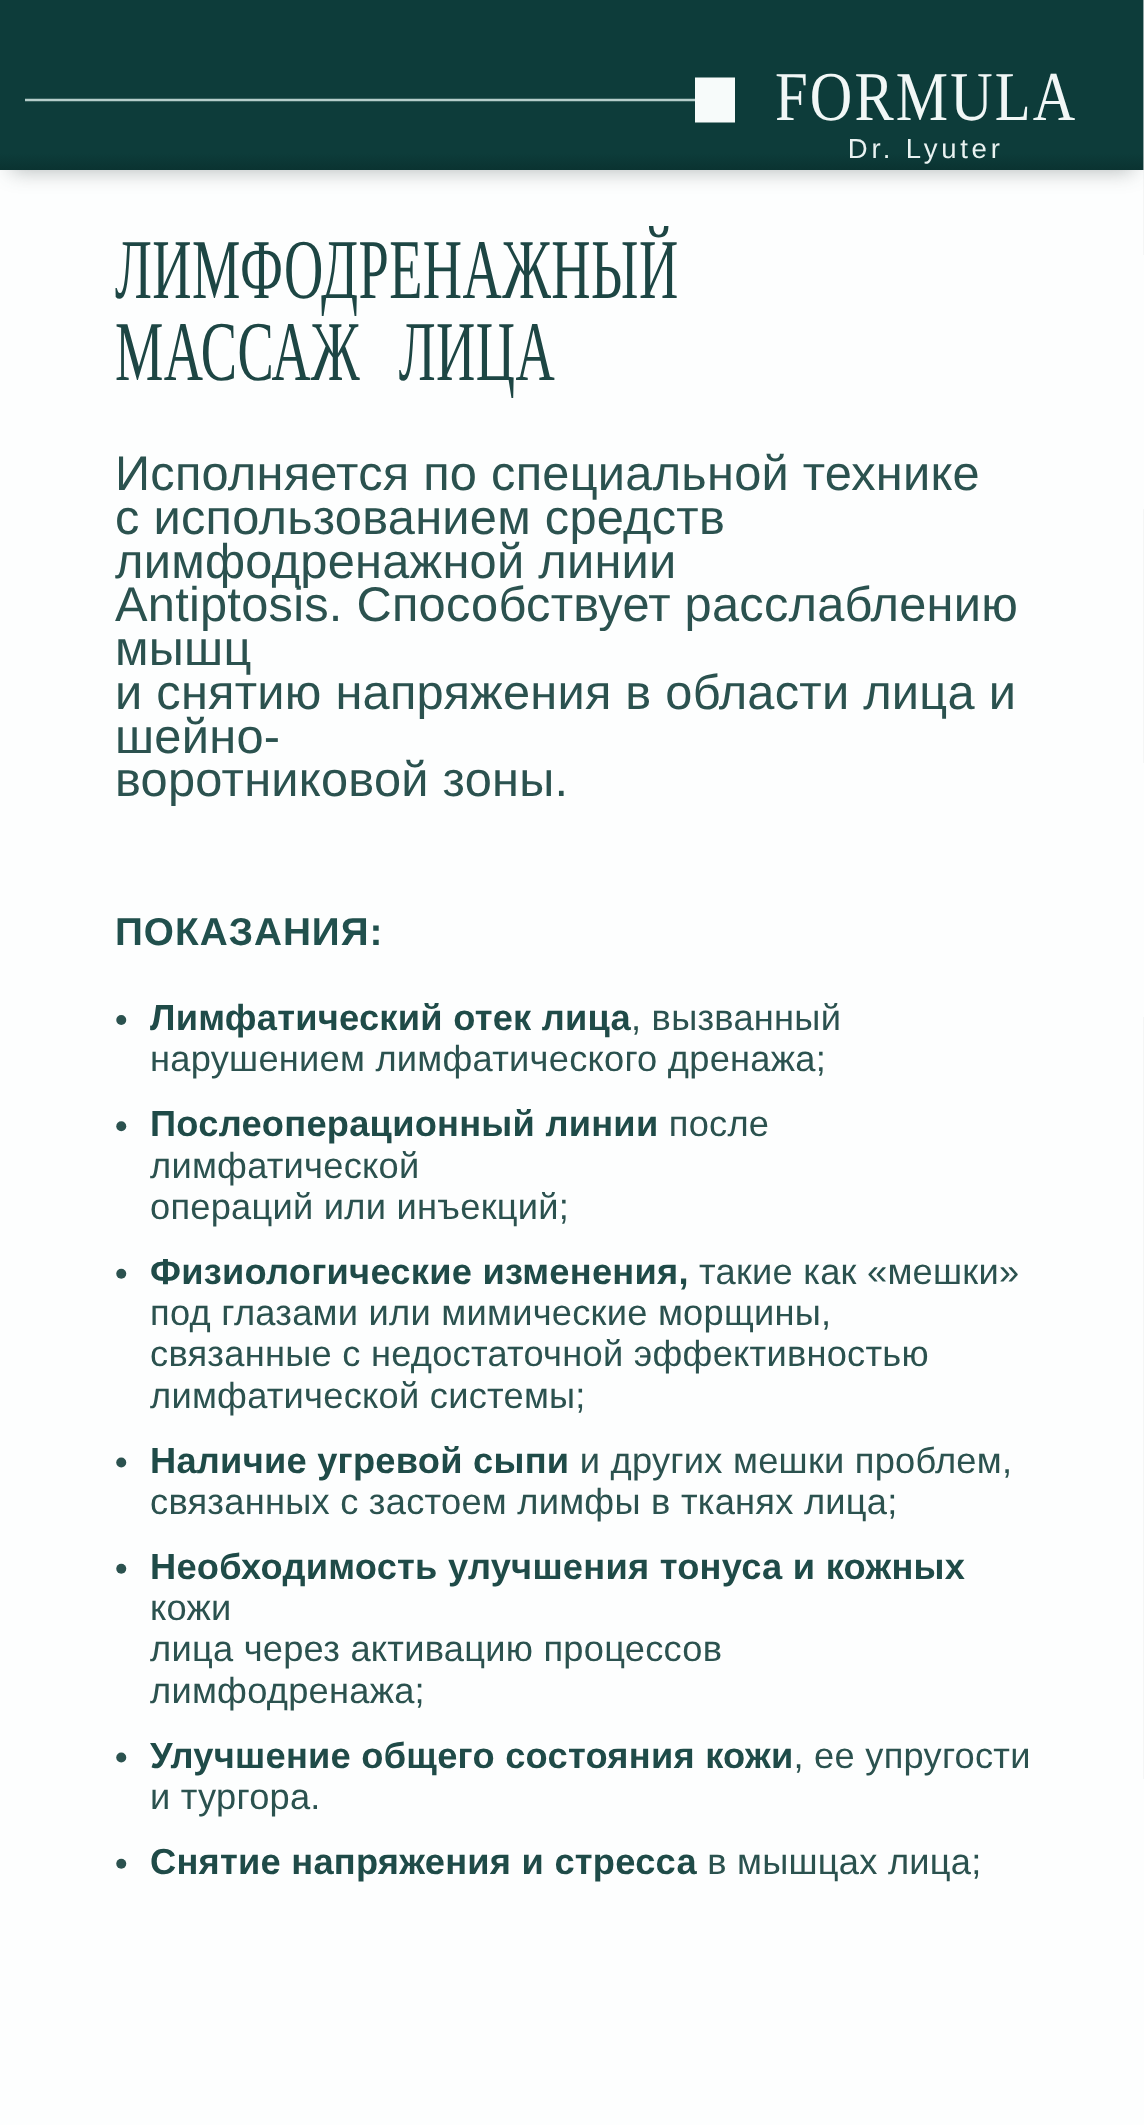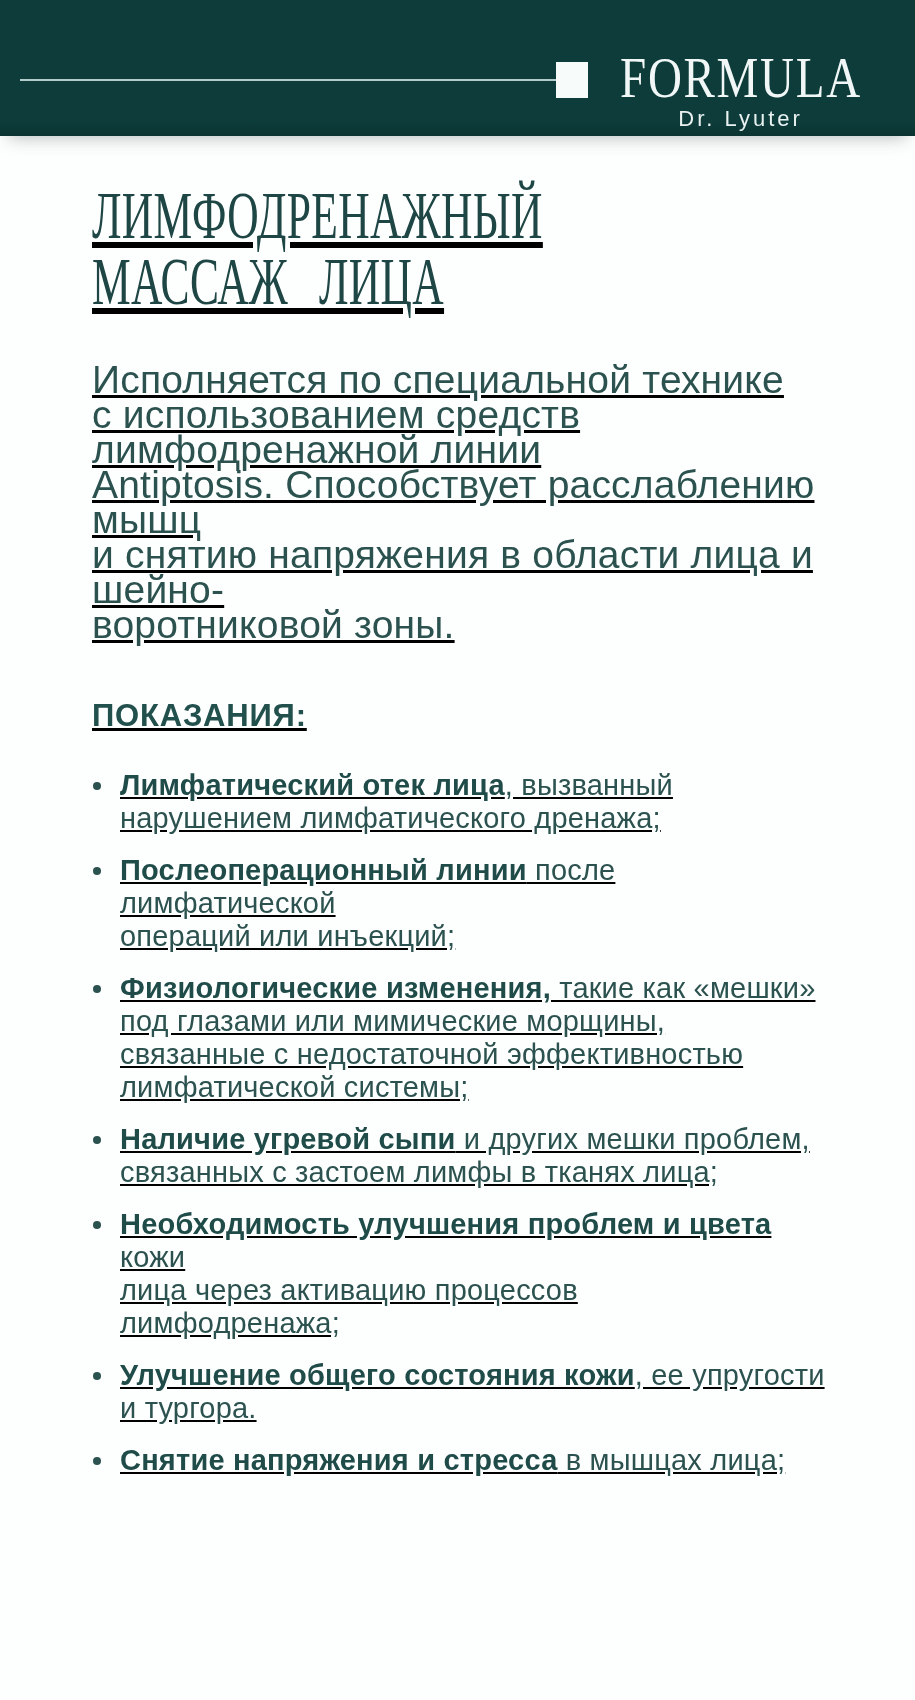--- a/index.html
+++ b/index.html
@@ -3,21 +3,20 @@
 <meta charset="utf-8">
 <style>
   html,body { margin:0; padding:0; background:#e9ecec; }
   .page {
     position:relative;
     width:915px; height:1700px;
     margin:0 auto;
     background:#fdfefe;
     overflow:hidden;
     font-family:"Liberation Sans", sans-serif;
-    text-decoration:underline;
   }
 
   
   .header {
     position:relative;
     height:136px;
     background:linear-gradient(to bottom, #0d3c3a 0%, #0d3c3a 90%, #0a3331 100%);
     box-shadow:0 10px 16px -9px rgba(70,82,82,.40);
   }
   .rule {
@@ -69,21 +68,21 @@
 
   .intro {
     margin:48px 0 0 0;
     font-size:39px; line-height:35px;
     letter-spacing:.2px;
     white-space:pre-line;
     color:#2b524f;
   }
 
   .section-heading {
-    margin:54px 0 0 0;
+    margin:84px 0 0 0;
     font-size:31px; line-height:40px;
     font-weight:bold;
     letter-spacing:.8px;
     color:#21504d;
   }
 
   .indications {
     list-style:none;
     margin:33px 0 0 0; padding:0;
   }
@@ -151,21 +150,21 @@
 связанные с недостаточной эффективностью
 лимфатической системы;</span></span>
       </li>
       <li>
         <span class="bullet"></span>
         <span class="li-text"><span class="lead">Наличие угревой сыпи</span><span> и других мешки проблем,
 связанных с застоем лимфы в тканях лица;</span></span>
       </li>
       <li>
         <span class="bullet"></span>
-        <span class="li-text"><span class="lead">Необходимость улучшения проблем и цвета</span><span> кожи
+        <span class="li-text"><span class="lead">Необходимость улучшения тонуса и кожных</span><span> кожи
 лица через активацию процессов
 лимфодренажа;</span></span>
       </li>
       <li>
         <span class="bullet"></span>
         <span class="li-text"><span class="lead">Улучшение общего состояния кожи</span><span>, ее упругости
 и тургора.</span></span>
       </li>
       <li>
         <span class="bullet"></span>

